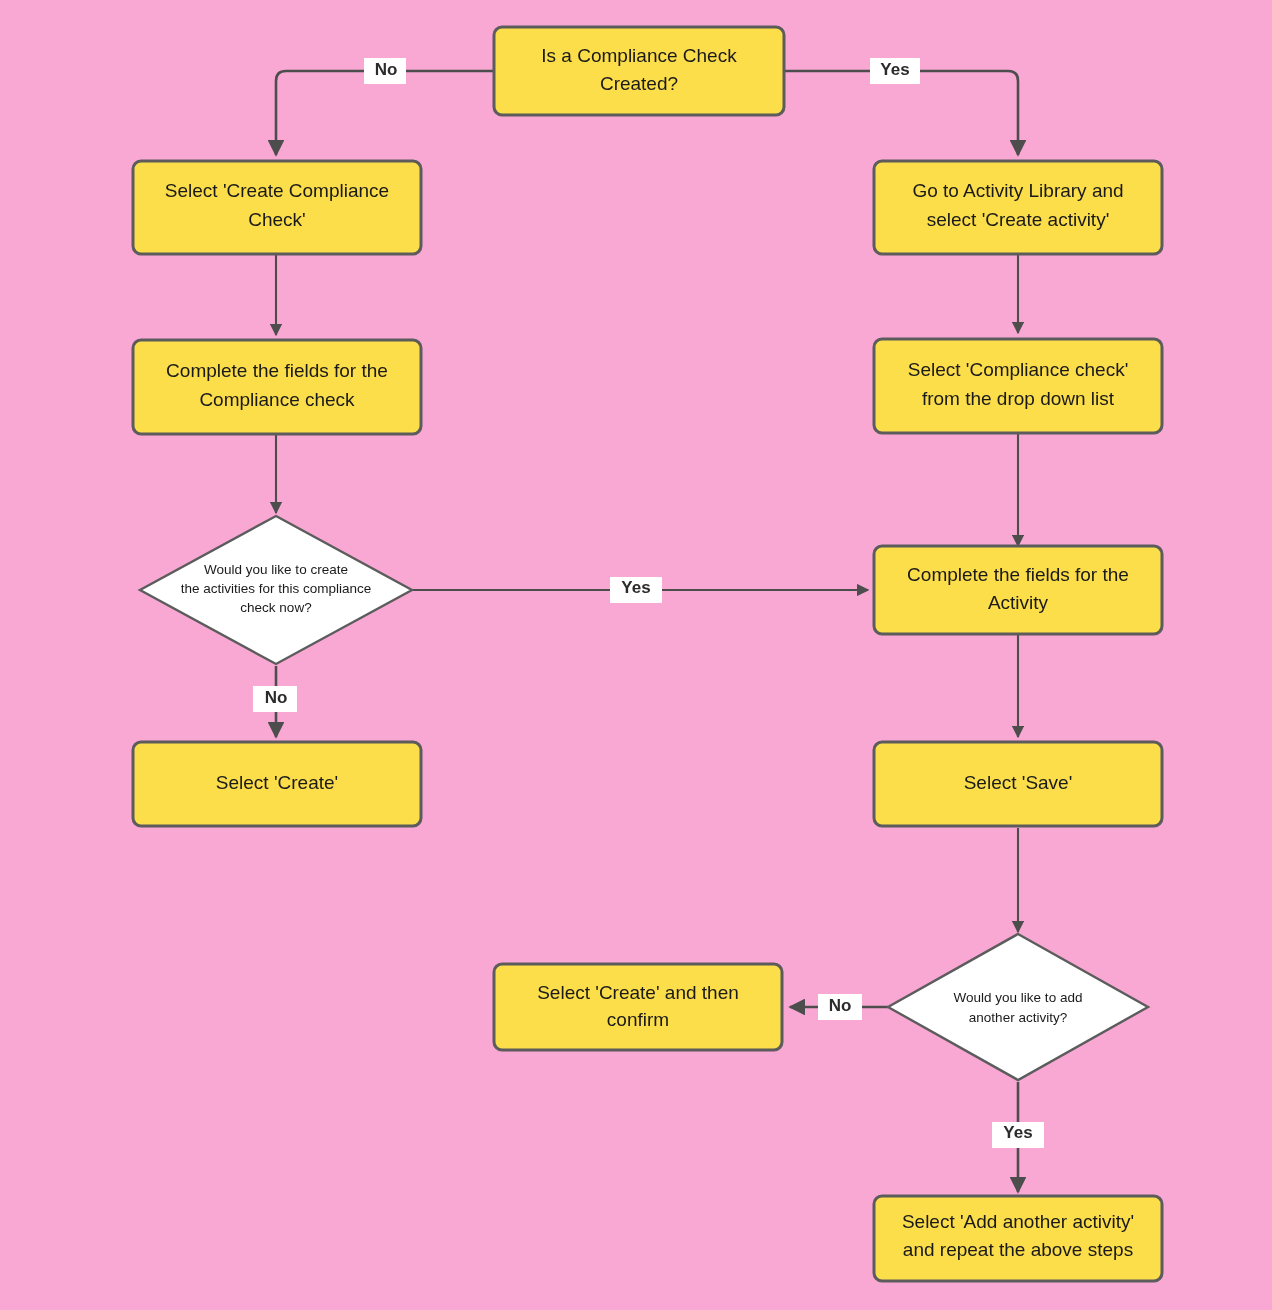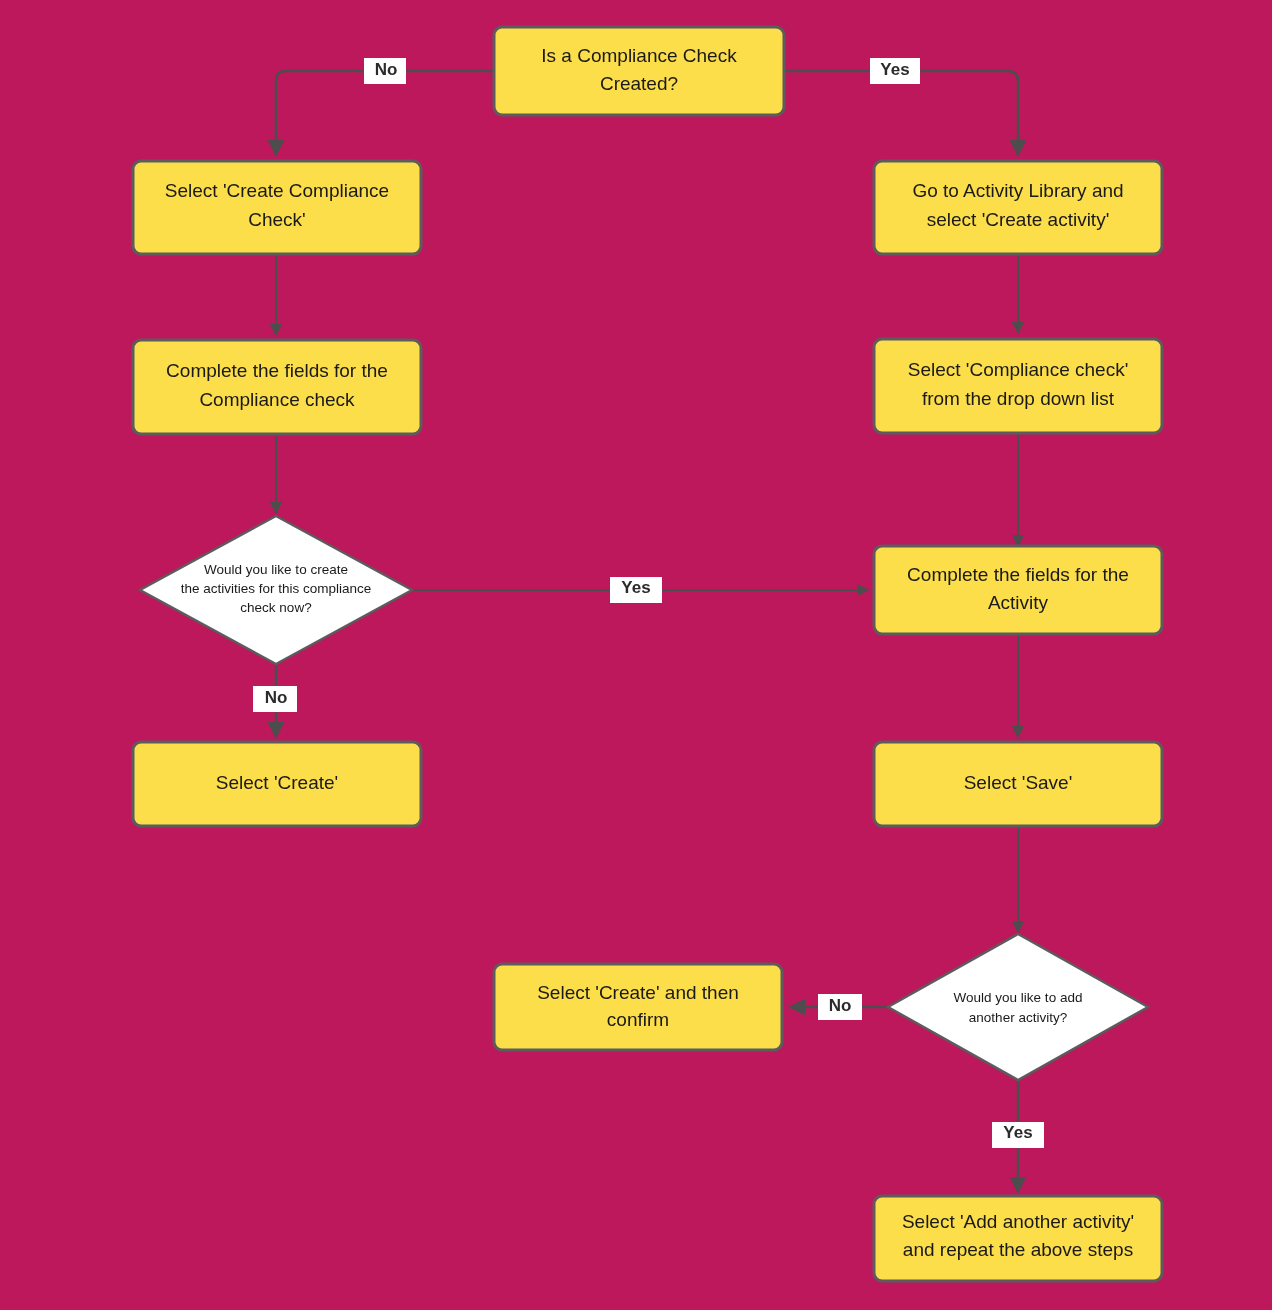--- a/index.html
+++ b/index.html
@@ -11,21 +11,21 @@
   body {
     font-family: "Liberation Sans", sans-serif;
     width: 1272px;
     height: 1310px;
     overflow: hidden;
   }
   #flowchart-root {
     position: relative;
     width: 1272px;
     height: 1310px;
-    background: #be185d;
+    background: #f9a8d4;
   }
   svg.diagram {
     display: block;
     width: 1272px;
     height: 1310px;
   }
   .node-rect {
     fill: #FCDD4A;
     stroke: #5C5C5C;
     stroke-width: 3;

